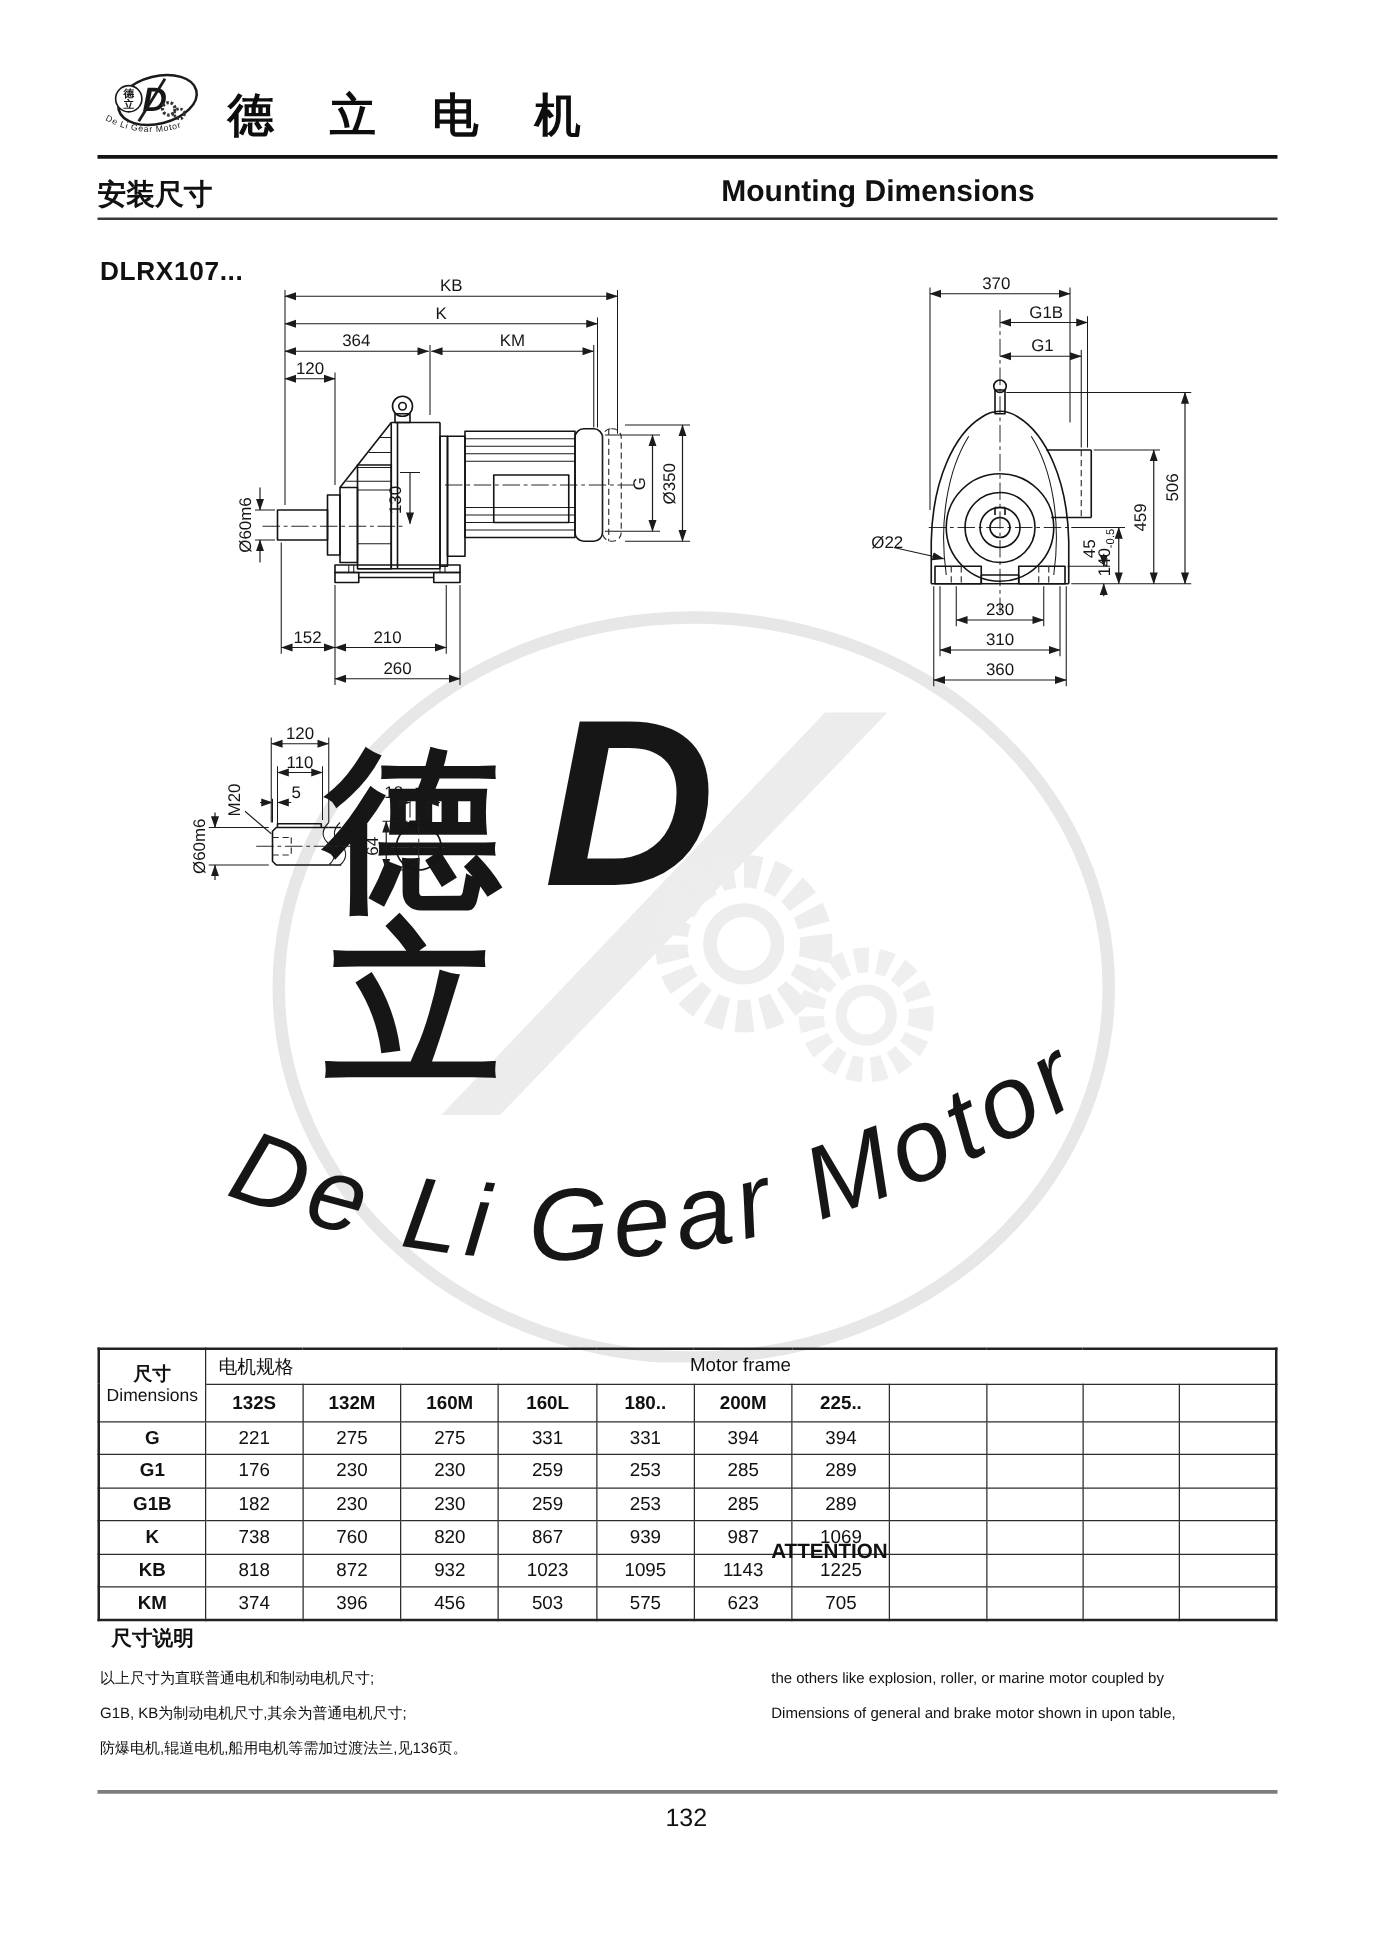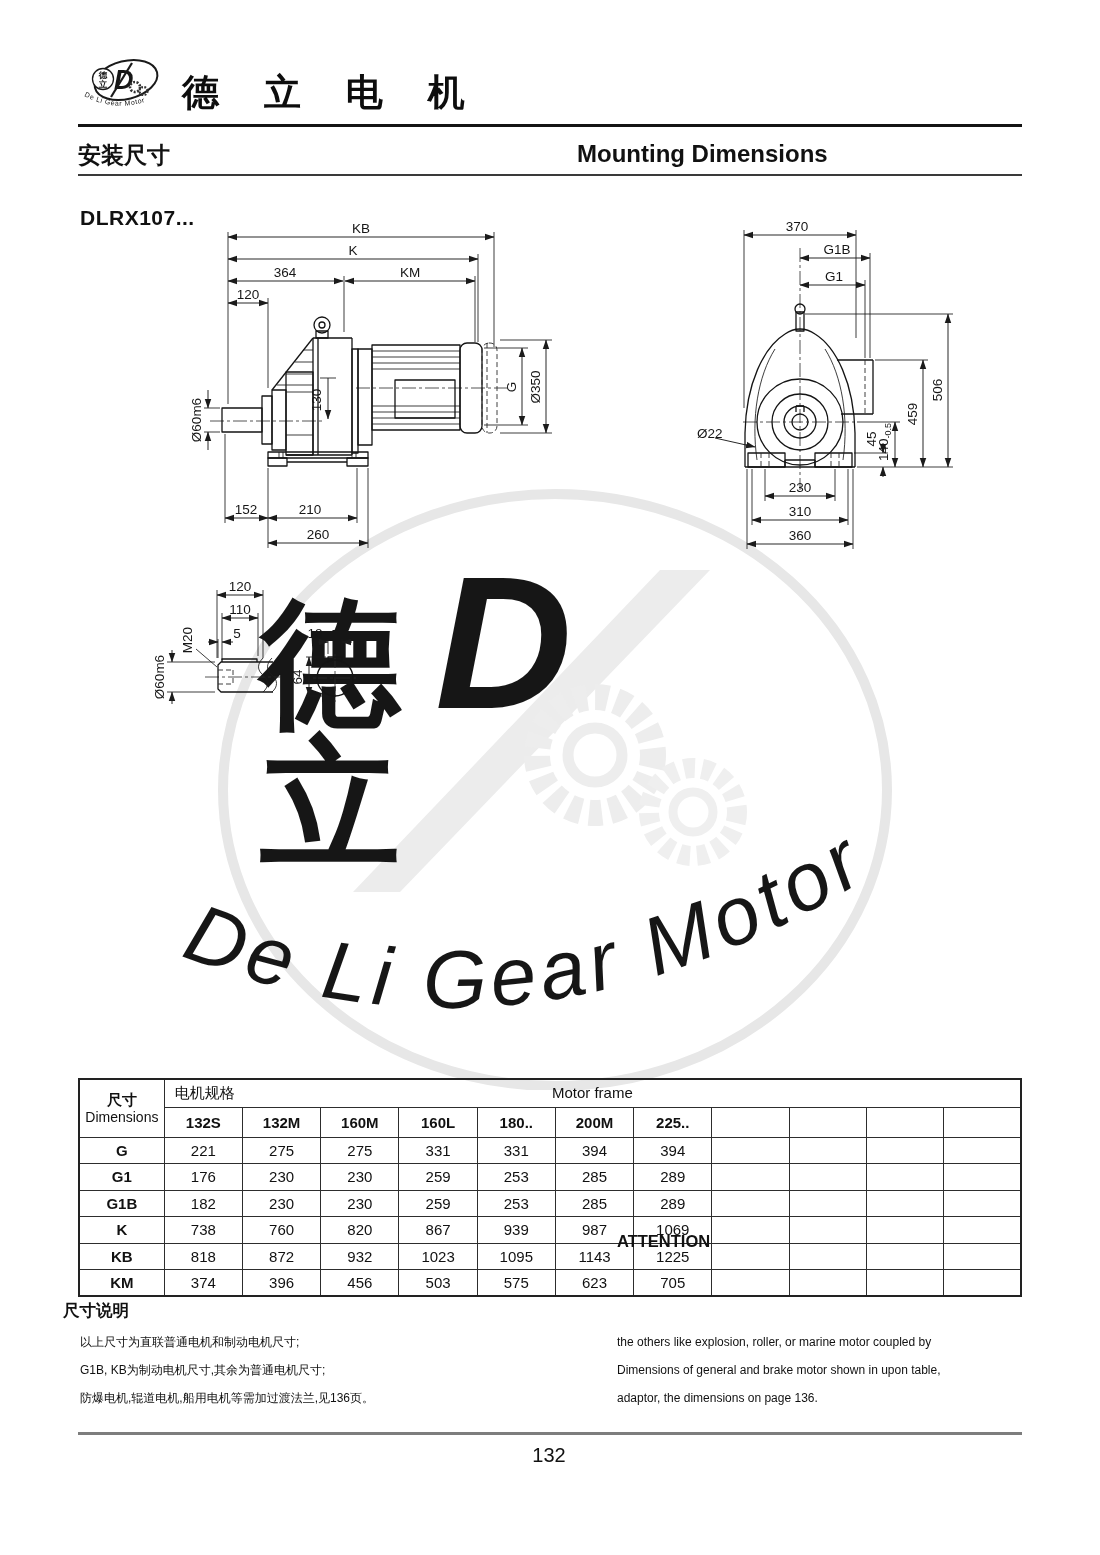--- a/index.html
+++ b/index.html
@@ -407,29 +407,28 @@
       <td class="v">623</td>
       <td class="v">705</td>
       <td></td>
           <td></td>
       <td></td>
           <td></td>
     </tr>
   </tbody>
     </table>
 
-  <div class="abs z1 note-title" style="left:63px; top:1300px;text-align:right;">尺寸说明</div>
+  <div class="abs z1 note-title" style="left:89px; top:1300px;text-align:right;">尺寸说明</div>
   <div class="abs z1 note-lines" style="left:80px; top:1328px; width:500px;">
     <div>以上尺寸为直联普通电机和制动电机尺寸;</div>
     <div>G1B, KB为制动电机尺寸,其余为普通电机尺寸;</div>
     <div>防爆电机,辊道电机,船用电机等需加过渡法兰,见136页。</div>
   </div>
   <div class="abs z1 note-title" style="left:617px; top:1232px;">ATTENTION</div>
   <div class="abs z1 note-lines" style="left:617px; top:1328px; width:420px;">
     <div>the others like explosion, roller, or marine motor coupled by</div>
     <div>Dimensions of general and brake motor shown in upon table,</div>
-    <div>adaptor, the dimensions on page 136.</div>
   </div>
 
   <div class="abs z1 footer-rule" style="top:1432px;"></div>
   <div class="abs z1 pageno" style="left:0; top:1444px; width:1098px; text-align:center;">132</div>
 
 </div>
 
 </body></html>

